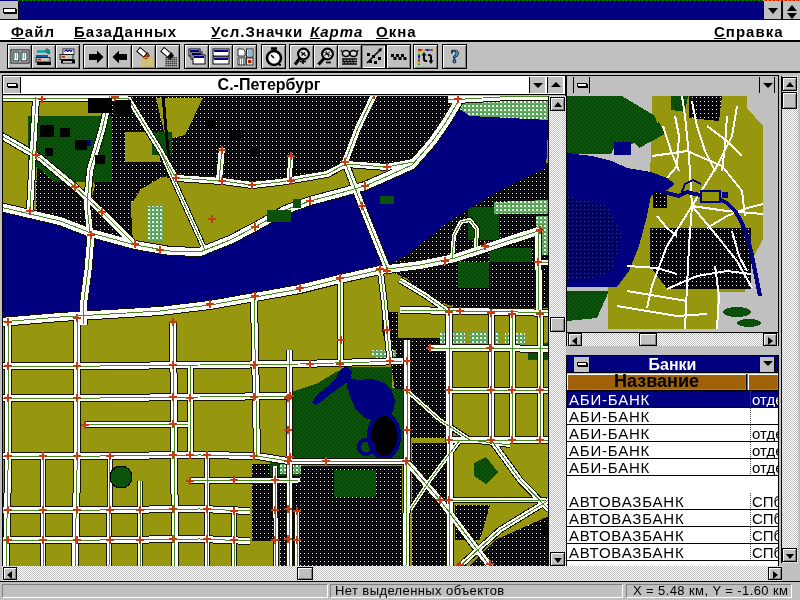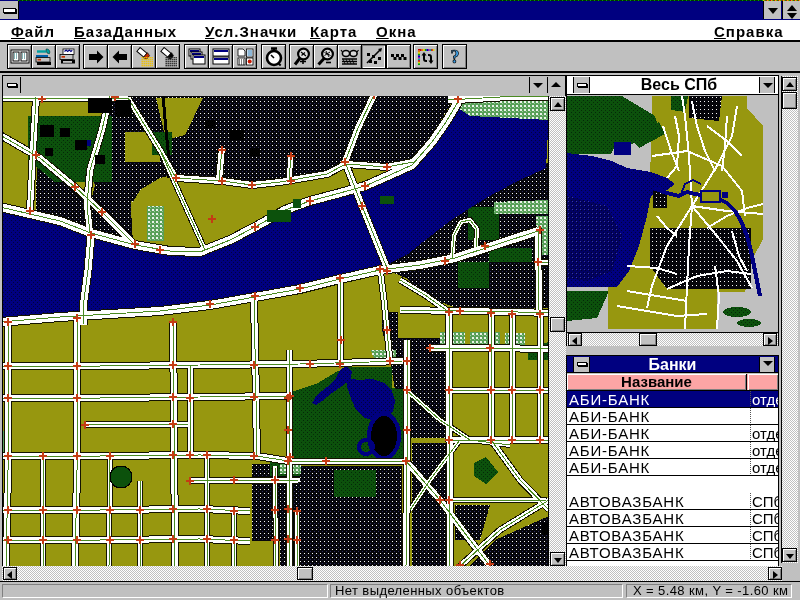--- a/index.html
+++ b/index.html
@@ -52,21 +52,21 @@
 .sb-btn{position:absolute;background:#c0c0c0;border:1px solid #000;
 box-shadow:inset 1px 1px 0 #fff,inset -1px -1px 0 #808080;}
 .sb-thumb{position:absolute;background:#c0c0c0;border:1px solid #000;
 box-shadow:inset 1px 1px 0 #fff,inset -1px -1px 0 #808080;}
 .arr{position:absolute;width:0;height:0;}
 .arr.up{left:3px;top:4px;border-left:4px solid transparent;border-right:4px solid transparent;border-bottom:5px solid #000;}
 .arr.dn{left:3px;top:5px;border-left:4px solid transparent;border-right:4px solid transparent;border-top:5px solid #000;}
 .arr.lf{left:3px;top:3px;border-top:4px solid transparent;border-bottom:4px solid transparent;border-right:5px solid #000;}
 .arr.rt{left:4px;top:3px;border-top:4px solid transparent;border-bottom:4px solid transparent;border-left:5px solid #000;}
 
-#banks-header{position:absolute;background:#fca5a5;font-weight:bold;font-size:15px;}
+#banks-header{position:absolute;background:#a16207;font-weight:bold;font-size:18px;}
 .trow{position:absolute;left:0;width:100%;height:17px;background:#fff;color:#000;
 font-size:15px;letter-spacing:0.8px;line-height:17px;white-space:nowrap;overflow:hidden;}
 .trow.sel{background:#000080;color:#fff;}
 
 #statusbar{left:0;top:581px;width:800px;height:19px;background:#c0c0c0;border-top:1px solid #000;}
 .sbox{position:absolute;top:2px;height:14px;background:#c0c0c0;
 border:1px solid #808080;border-bottom-color:#fff;border-right-color:#fff;
 font-size:13px;letter-spacing:0.4px;line-height:13px;color:#000;}
 </style>
 </head>
@@ -83,22 +83,22 @@
       <div class="tri-dn"></div>
     </div>
   <div class="abs capbtn" style="left:782px;border-left:1px solid #000;">
       <div class="tri-up"></div>
       <div class="tri-dn2"></div>
     </div>
 
   <div id="menubar" class="abs">
     <span class="mi" style="left:11px;"><u>Ф</u>айл</span>
     <span class="mi" style="left:74px;"><u>Б</u>азаДанных</span>
-    <span class="mi" style="left:205px;"><u>У</u>сл.Значки</span>
-    <span class="mi" style="left:310px;"><u>К</u>арта</span>
+    <span class="mi" style="left:211px;"><u>У</u>сл.Значки</span>
+    <span class="mi" style="left:310px;font-style:italic;"><u>К</u>арта</span>
     <span class="mi" style="left:376px;"><u>О</u>кна</span>
     <span class="mi" style="left:714px;"><u>С</u>правка</span>
   </div>
 
   <div id="toolbar" class="abs">
       <div class="tbtn" style="left:7px;">
         <svg width="20" height="20" viewBox="0 0 20 20">
           <rect x="1" y="3" width="18" height="13" fill="#fff" stroke="#000"></rect>
           <rect x="3" y="5" width="6" height="9" fill="#fff" stroke="#000"></rect>
           <rect x="11" y="5" width="6" height="9" fill="#fff" stroke="#000"></rect>
@@ -334,20 +334,21 @@
       <div class="tbtn" style="left:442px;">
         <svg width="20" height="20" viewBox="0 0 20 20">
           <text x="10" y="16" font-family="Liberation Serif" font-size="18" font-weight="bold" fill="#3ca0e8" stroke="#000" stroke-width="0.7" text-anchor="middle">?</text>
         </svg>
       </div>
     </div>
 
   <div id="mdi" class="abs" style="left:0;top:73px;width:800px;height:493px;background:#c0c0c0;overflow:hidden;">
 
     <div class="abs win" id="mapwin" style="left:2px;top:2px;width:564px;height:492px;">
+      <div class="wtitle" style="padding-right:30px;">С.-Петербург</div>
       <div class="wsys">
           <div class="dash"></div>
         </div>
       <div class="wbtn" style="right:20px;">
           <div class="tri-dn"></div>
         </div>
       <div class="wbtn" style="right:2px;">
           <div class="tri-up"></div>
         </div>
       <div class="abs" id="mapholder" style="left:0;top:20px;width:545px;height:472px;overflow:hidden;"><svg width="545" height="470" viewBox="0 0 545 470" shape-rendering="crispEdges">
@@ -603,21 +604,20 @@
       <div class="sb-btn" style="left:547px;top:21px;width:15px;height:14px;">
           <div class="arr up"></div>
         </div>
       <div class="sb-thumb" style="left:547px;top:241px;width:15px;height:15px;"></div>
       <div class="sb-btn" style="left:547px;top:476px;width:15px;height:14px;">
           <div class="arr dn"></div>
         </div>
     </div>
 
     <div class="abs win" id="ovwin" style="left:566px;top:2px;width:213px;height:271px;">
-      <div class="wtitle" style="padding-left:13px;">Весь СПб</div>
       <div class="wsys" style="left:6px;border-left:1px solid #000;">
           <div class="dash"></div>
         </div>
       <div class="wbtn" style="right:3px;border-right:1px solid #000;">
           <div class="tri-dn"></div>
         </div>
       <div class="abs" id="ovholder" style="left:0;top:20px;width:211px;height:236px;overflow:hidden;"><svg width="211" height="236" viewBox="0 0 211 236" shape-rendering="crispEdges">
             <defs>
 <pattern id="opd" width="4" height="4" patternUnits="userSpaceOnUse">
                 <rect width="4" height="4" fill="#05050a"></rect>

